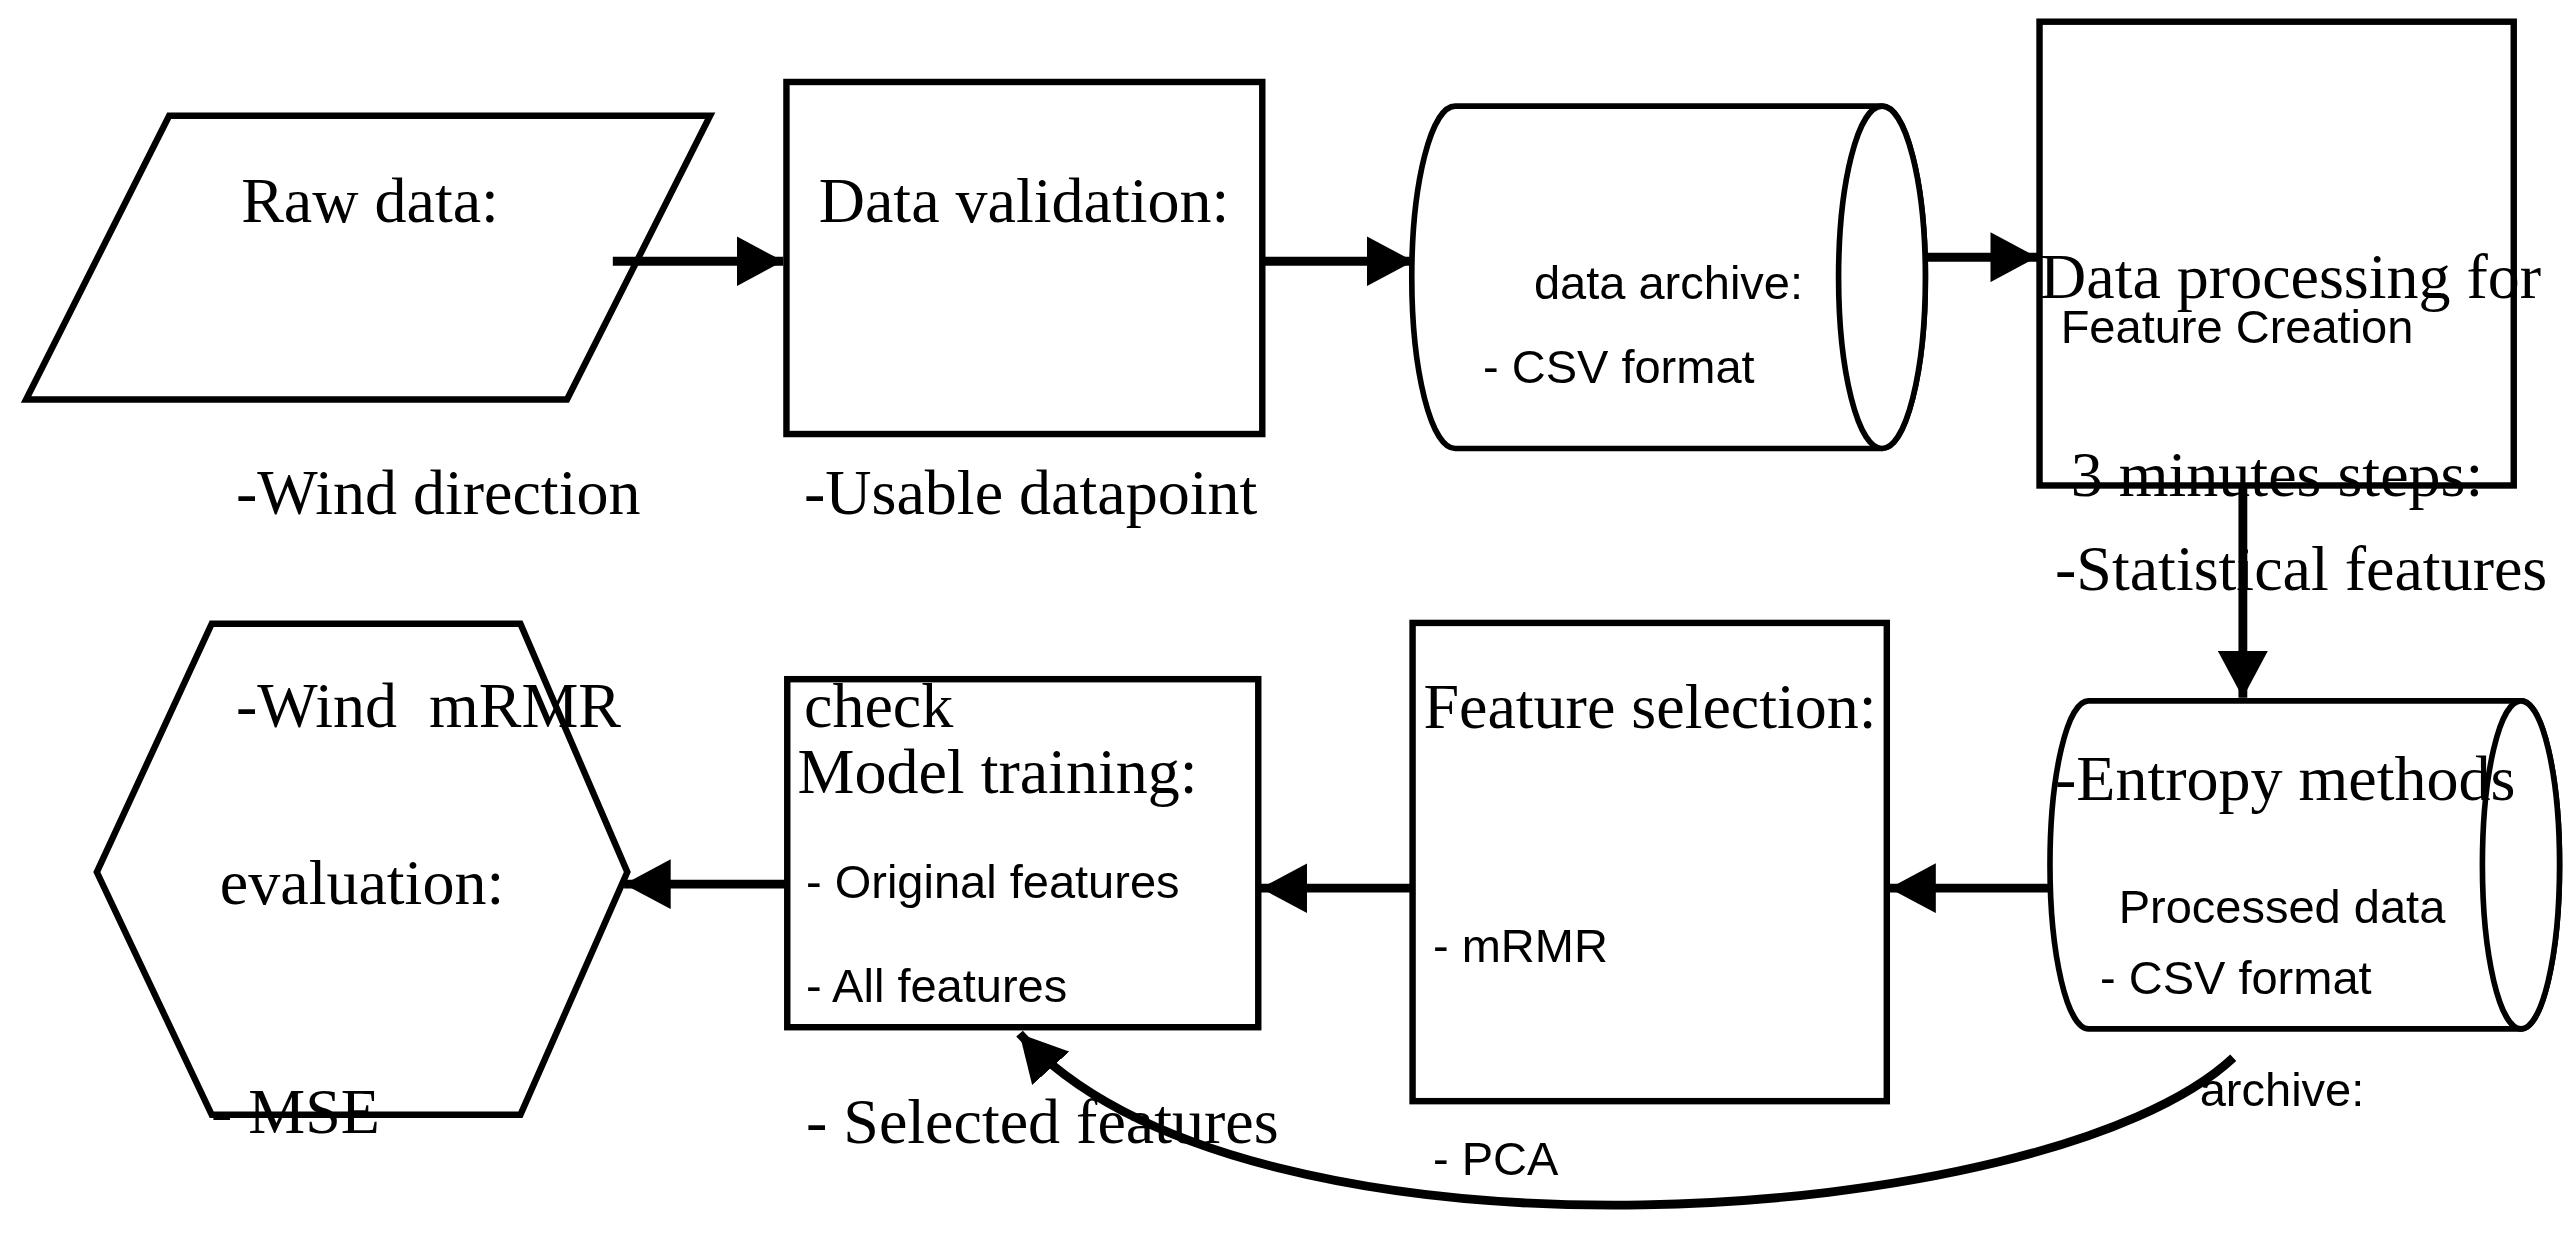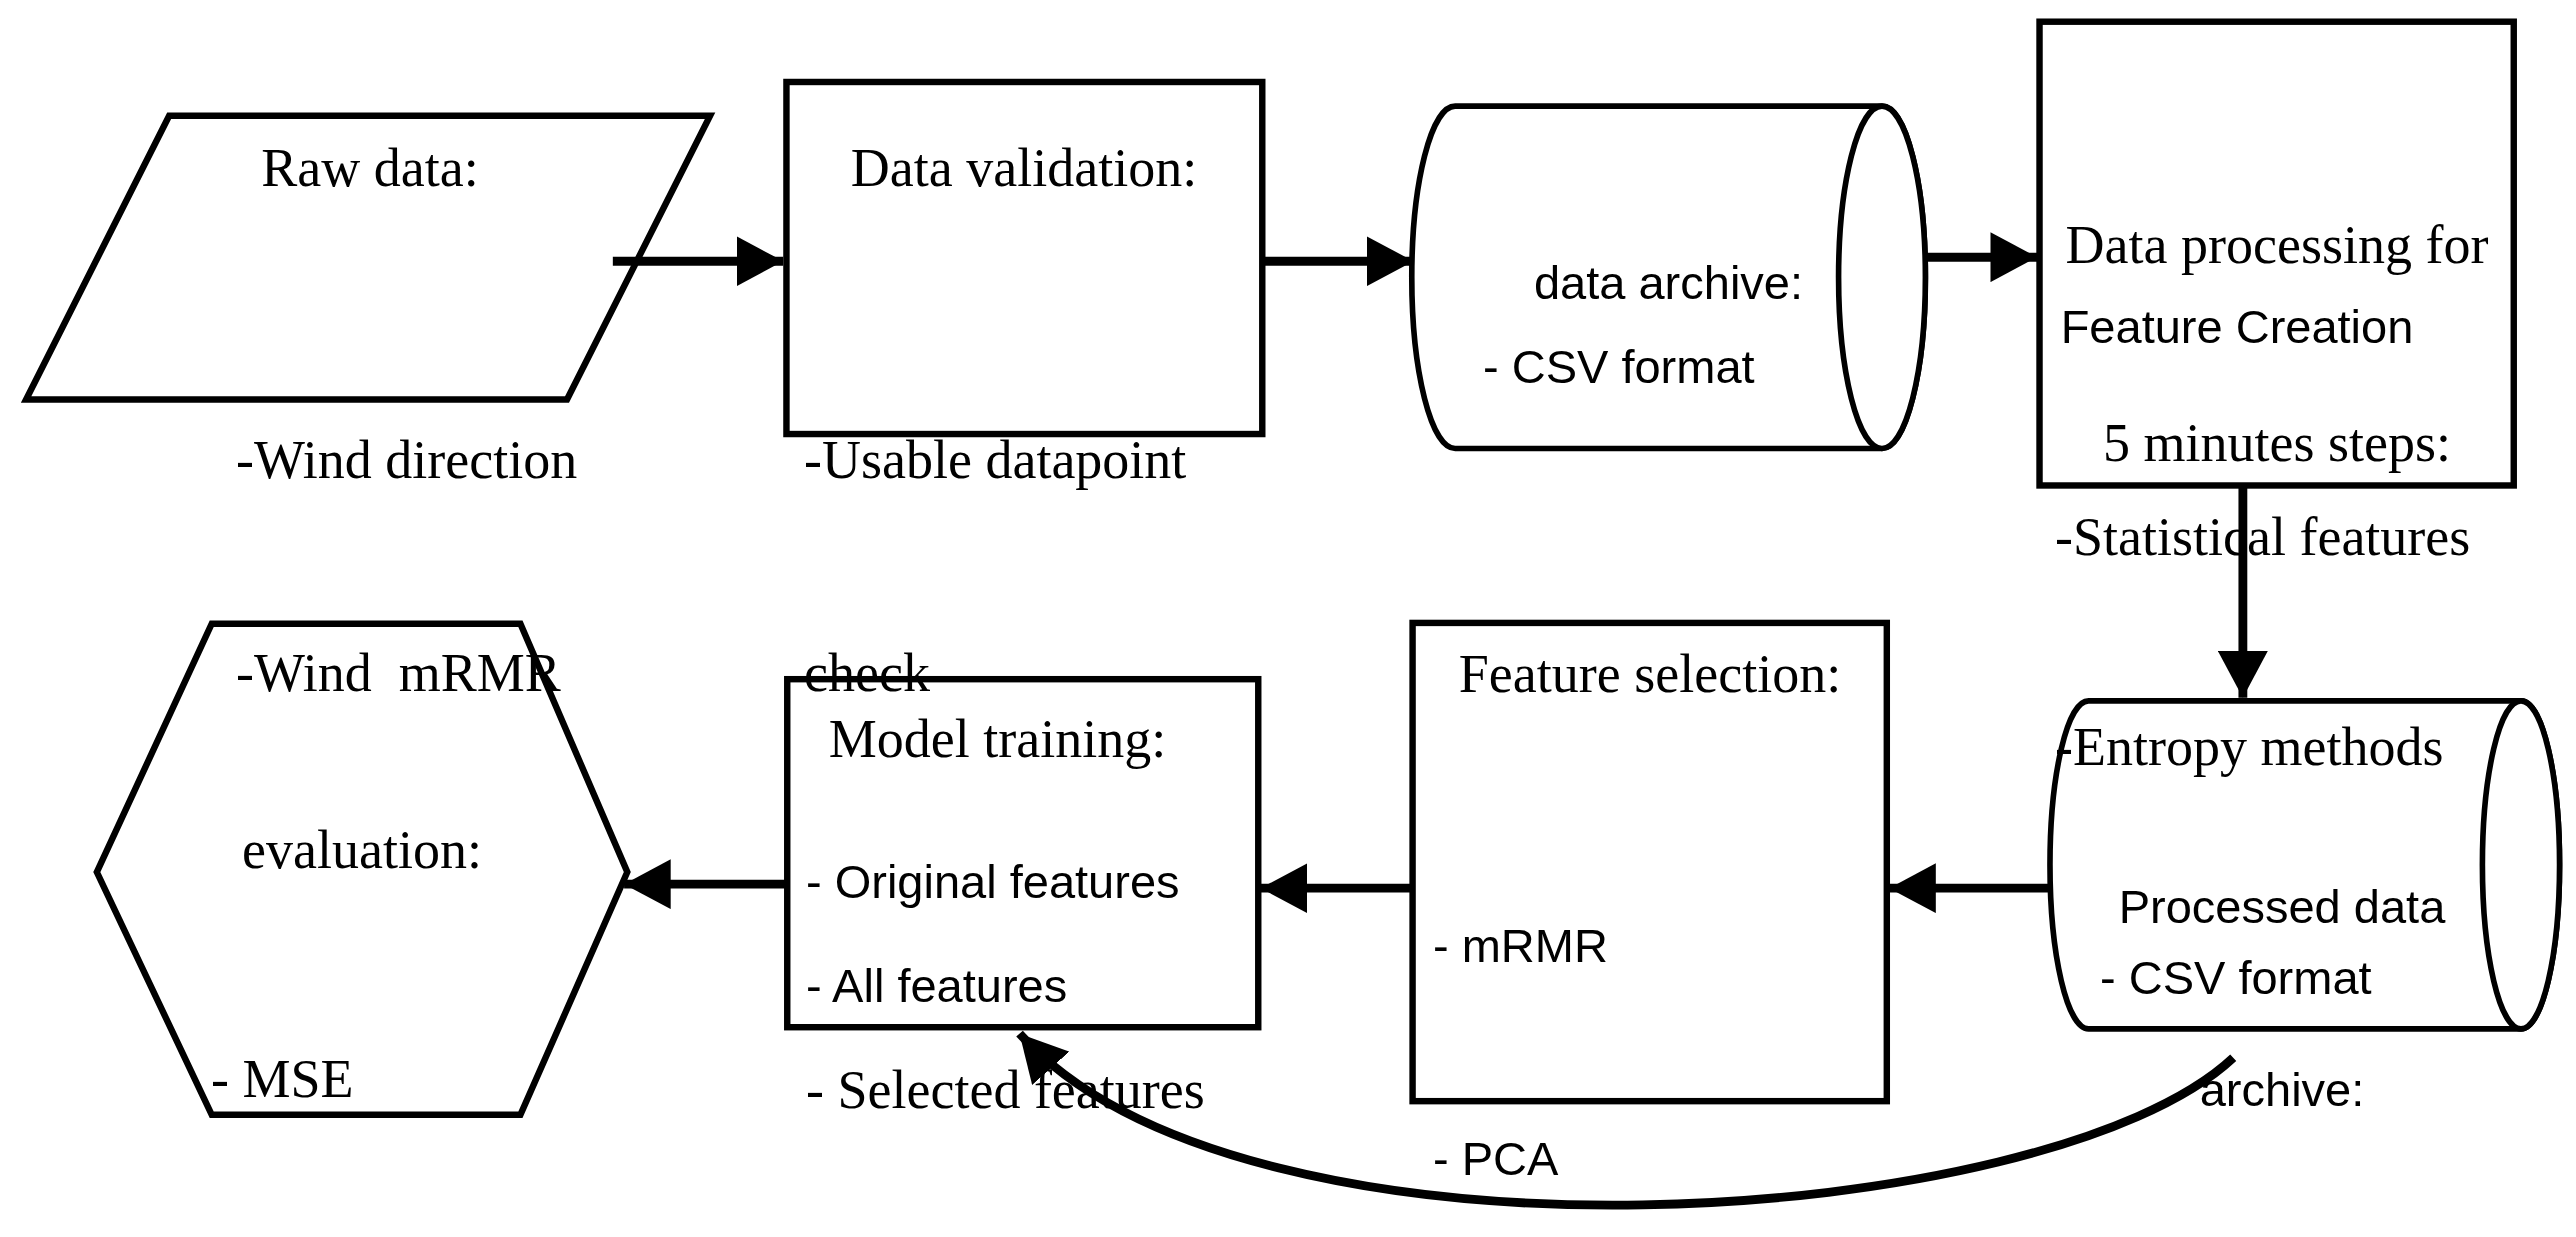--- a/index.html
+++ b/index.html
@@ -1,19 +1,19 @@
 <!DOCTYPE html>
 <html style="font-size:13px"><head>
 <meta charset="utf-8">
 <style>
   html,body{margin:0;padding:0;background:#ffffff;}
   #page{position:relative;width:2576px;height:1237px;background:#ffffff;overflow:hidden;}
   #scene{position:absolute;left:0;top:0;}
   .txt{position:absolute;color:#000;white-space:pre;}
-  .serif{font-family:"Liberation Serif","DejaVu Serif",serif;font-size:54px;}
+  .serif{font-family:"Liberation Serif","DejaVu Serif",serif;font-size:64px;margin-top:32px;}
   .sans{font-family:"Liberation Sans","DejaVu Sans",sans-serif;font-size:47px;}
   .center{text-align:center;}
   .line{white-space:pre;}
 </style>
 </head>
 <body>
 
 <div id="page">
 
   <svg id="scene" width="2576" height="1237" viewBox="0 0 3204 1539">
@@ -70,21 +70,21 @@
   <div>
     <div class="txt sans center" style="left:1455px;top:130px;width:427px;line-height:61px">
       <div class="line">data archive:</div>
     </div>
     <div class="txt sans" style="left:1483px;top:336px;line-height:61px">- CSV format</div>
   </div>
 
   <div>
     <div class="txt serif center" style="left:2040px;top:80px;width:474px;line-height:66px">
       <div class="line">Data processing for</div>
-      <div class="line">5 minutes steps:</div>
+      <div class="line">3 minutes steps:</div>
     </div>
     <div class="txt sans center" style="left:2000px;top:299px;width:474px">Feature Creation</div>
     <div class="txt serif" style="left:2055px;top:362px;line-height:70px">
       <div class="line">-Statistical features</div>
       <div class="line">-Entropy methods</div>
     </div>
   </div>
 
   <div>
     <div class="txt sans center" style="left:2089px;top:754px;width:386px;line-height:61px">

